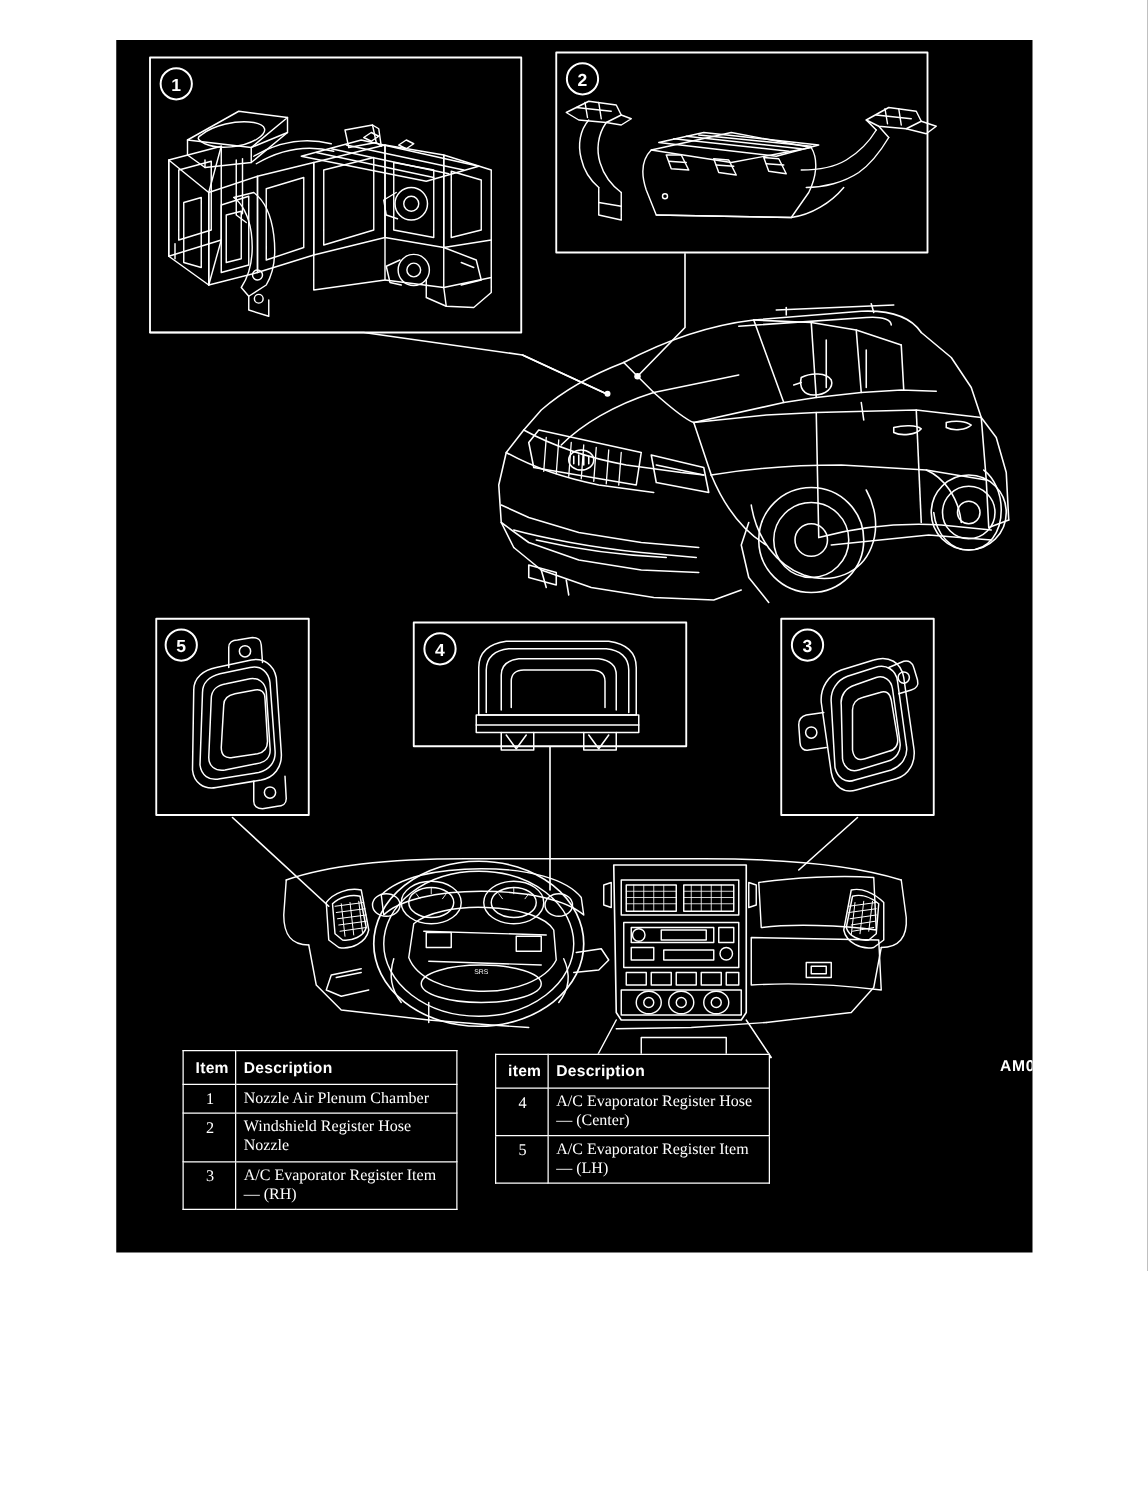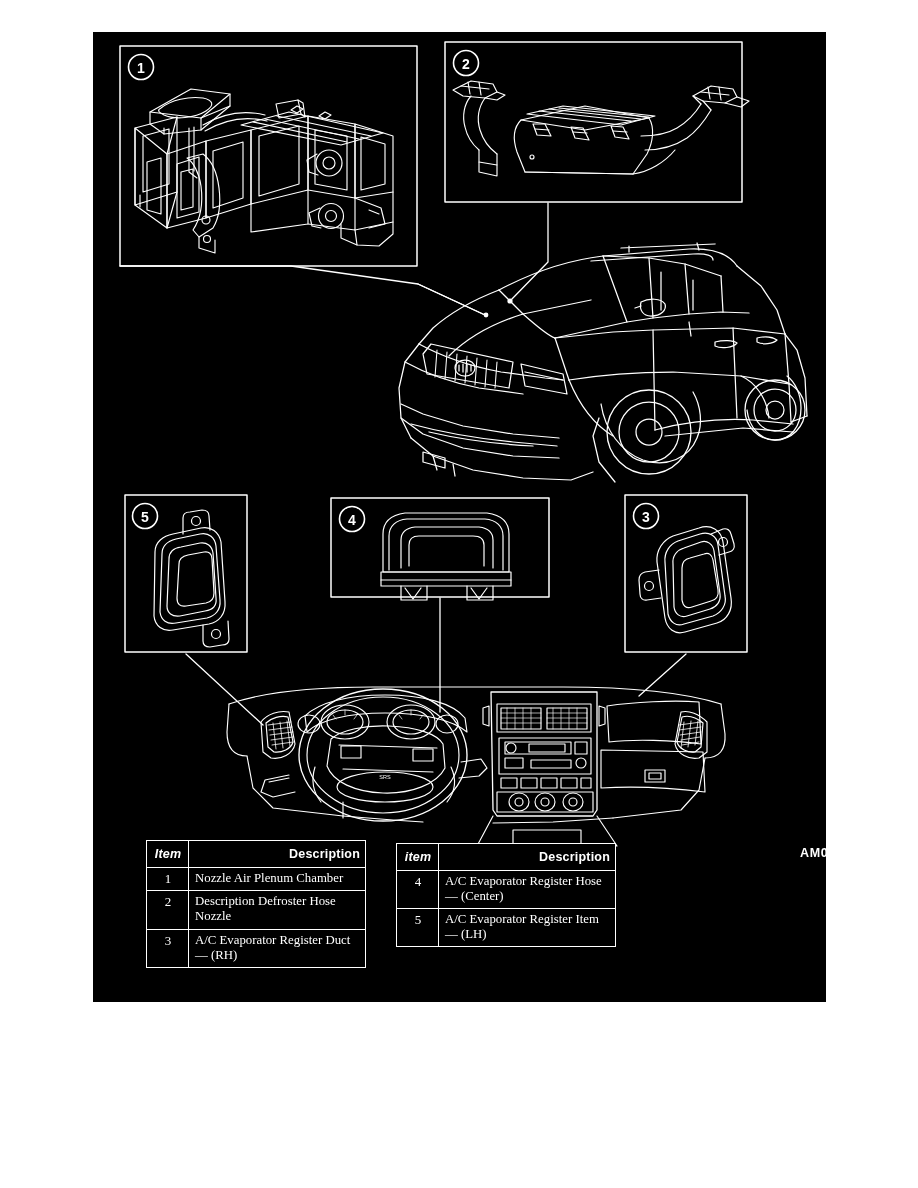--- a/index.html
+++ b/index.html
@@ -48,25 +48,25 @@
     border: 1.3px solid #ffffff;
     color: #ffffff;
     vertical-align: top;
     padding: 3px 5px 4px 6px;
   }
   .parts-table th {
     font-family: "Liberation Sans", sans-serif;
     font-weight: bold;
     font-size: 12.5px;
     letter-spacing: 0.2px;
-    text-align: right;
+    text-align: left;
     padding-top: 6px;
     padding-bottom: 6px;
   }
-  .parts-table th.col-item { text-align: center; font-style: italic; }
+  .parts-table th.col-item { text-align: right; }
   .parts-table td {
     font-family: "Liberation Serif", serif;
     font-size: 12.8px;
     line-height: 1.18;
   }
   .parts-table td.cell-item {
     text-align: center;
     width: 42px;
     font-size: 13px;
   }
@@ -555,25 +555,25 @@
         <th>Description</th>
       </tr>
     </thead>
     <tbody>
       <tr>
         <td class="cell-item">1</td>
         <td>Nozzle Air Plenum Chamber</td>
       </tr>
       <tr>
         <td class="cell-item">2</td>
-        <td>Description Defroster Hose Nozzle</td>
+        <td>Windshield Register Hose Nozzle</td>
       </tr>
       <tr>
         <td class="cell-item">3</td>
-        <td>A/C Evaporator Register Duct— (RH)</td>
+        <td>A/C Evaporator Register Item— (RH)</td>
       </tr>
     </tbody>
   </table>
 
   <table class="parts-table" id="parts-table-2">
     <colgroup>
         <col class="col-w-item">
         <col>
       </colgroup>
     <thead>

